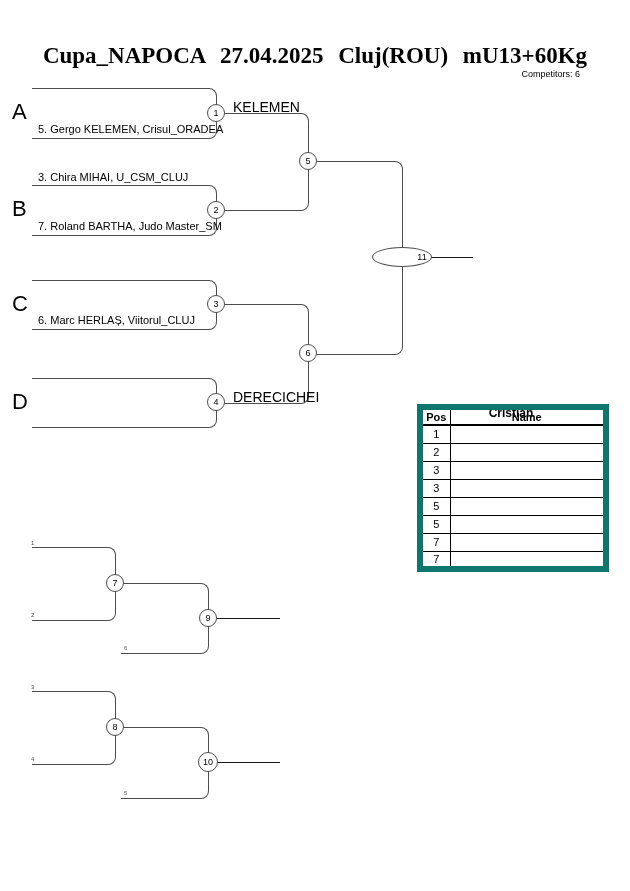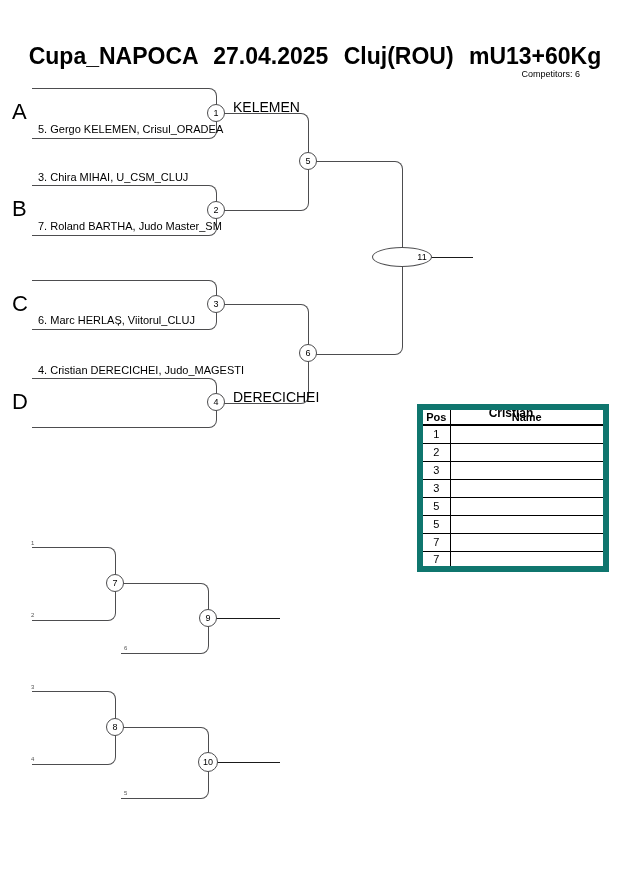--- a/index.html
+++ b/index.html
@@ -1,21 +1,21 @@
 <!DOCTYPE html>
 <html><head>
 <meta charset="utf-8">
 <style>
   html,body{margin:0;padding:0;background:#fff;}
   #page{position:relative;width:630px;height:891px;background:#ffffff;overflow:hidden;
         font-family:"Liberation Sans",sans-serif;color:#000;}
 
   
   .title{position:absolute;left:0;top:43px;width:630px;text-align:center;
-         font-size:23px;font-weight:bold;word-spacing:9px;letter-spacing:0;}
+         font-size:23px;font-weight:bold;word-spacing:9px;letter-spacing:0;font-family:Liberation Serif, serif;}
   .competitors{position:absolute;top:69px;left:480px;width:100px;text-align:right;font-size:9px;}
 
   
   .pairbox{position:absolute;border:1.5px solid #4d4d4f;border-left:none;
            border-radius:0 8px 8px 0;background:transparent;}
   .conn{position:absolute;border:1.5px solid #4d4d4f;border-left:none;
         border-radius:0 8px 8px 0;background:transparent;}
   .mcircle{position:absolute;width:16px;height:16px;border:1.5px solid #4d4d4f;border-radius:50%;
            background:#fff;z-index:5;display:flex;align-items:center;justify-content:center;
            font-size:9px;line-height:1;transform:translate(-50%,-50%);}
@@ -59,21 +59,20 @@
 
   <div class="secletter" style="top:101px;">A</div>
   <div class="secletter" style="top:198px;">B</div>
   <div class="secletter" style="top:293px;">C</div>
   <div class="secletter" style="top:391px;">D</div>
 
   <div class="name" style="left:38px;top:123px;">5. Gergo KELEMEN, Crisul_ORADEA</div>
   <div class="name" style="left:38px;top:171px;">3. Chira MIHAI, U_CSM_CLUJ</div>
   <div class="name" style="left:38px;top:220px;">7. Roland BARTHA, Judo Master_SM</div>
   <div class="name" style="left:38px;top:314px;">6. Marc HERLAȘ, Viitorul_CLUJ</div>
-  <div class="name" style="left:38px;top:364px;">4. Cristian DERECICHEI, Judo_MAGESTI</div>
 
   <div class="wlabel" style="left:233px;top:99px;">KELEMEN</div>
   <div class="wlabel" style="left:233px;top:389px;">DERECICHEI</div>
 
   <div class="mcircle" style="left:216px;top:113px;">1</div>
   <div class="mcircle" style="left:216px;top:210px;">2</div>
   <div class="mcircle" style="left:216px;top:304px;">3</div>
   <div class="mcircle" style="left:216px;top:402px;">4</div>
   <div class="mcircle" style="left:308px;top:161px;">5</div>
   <div class="mcircle" style="left:308px;top:353px;">6</div>

